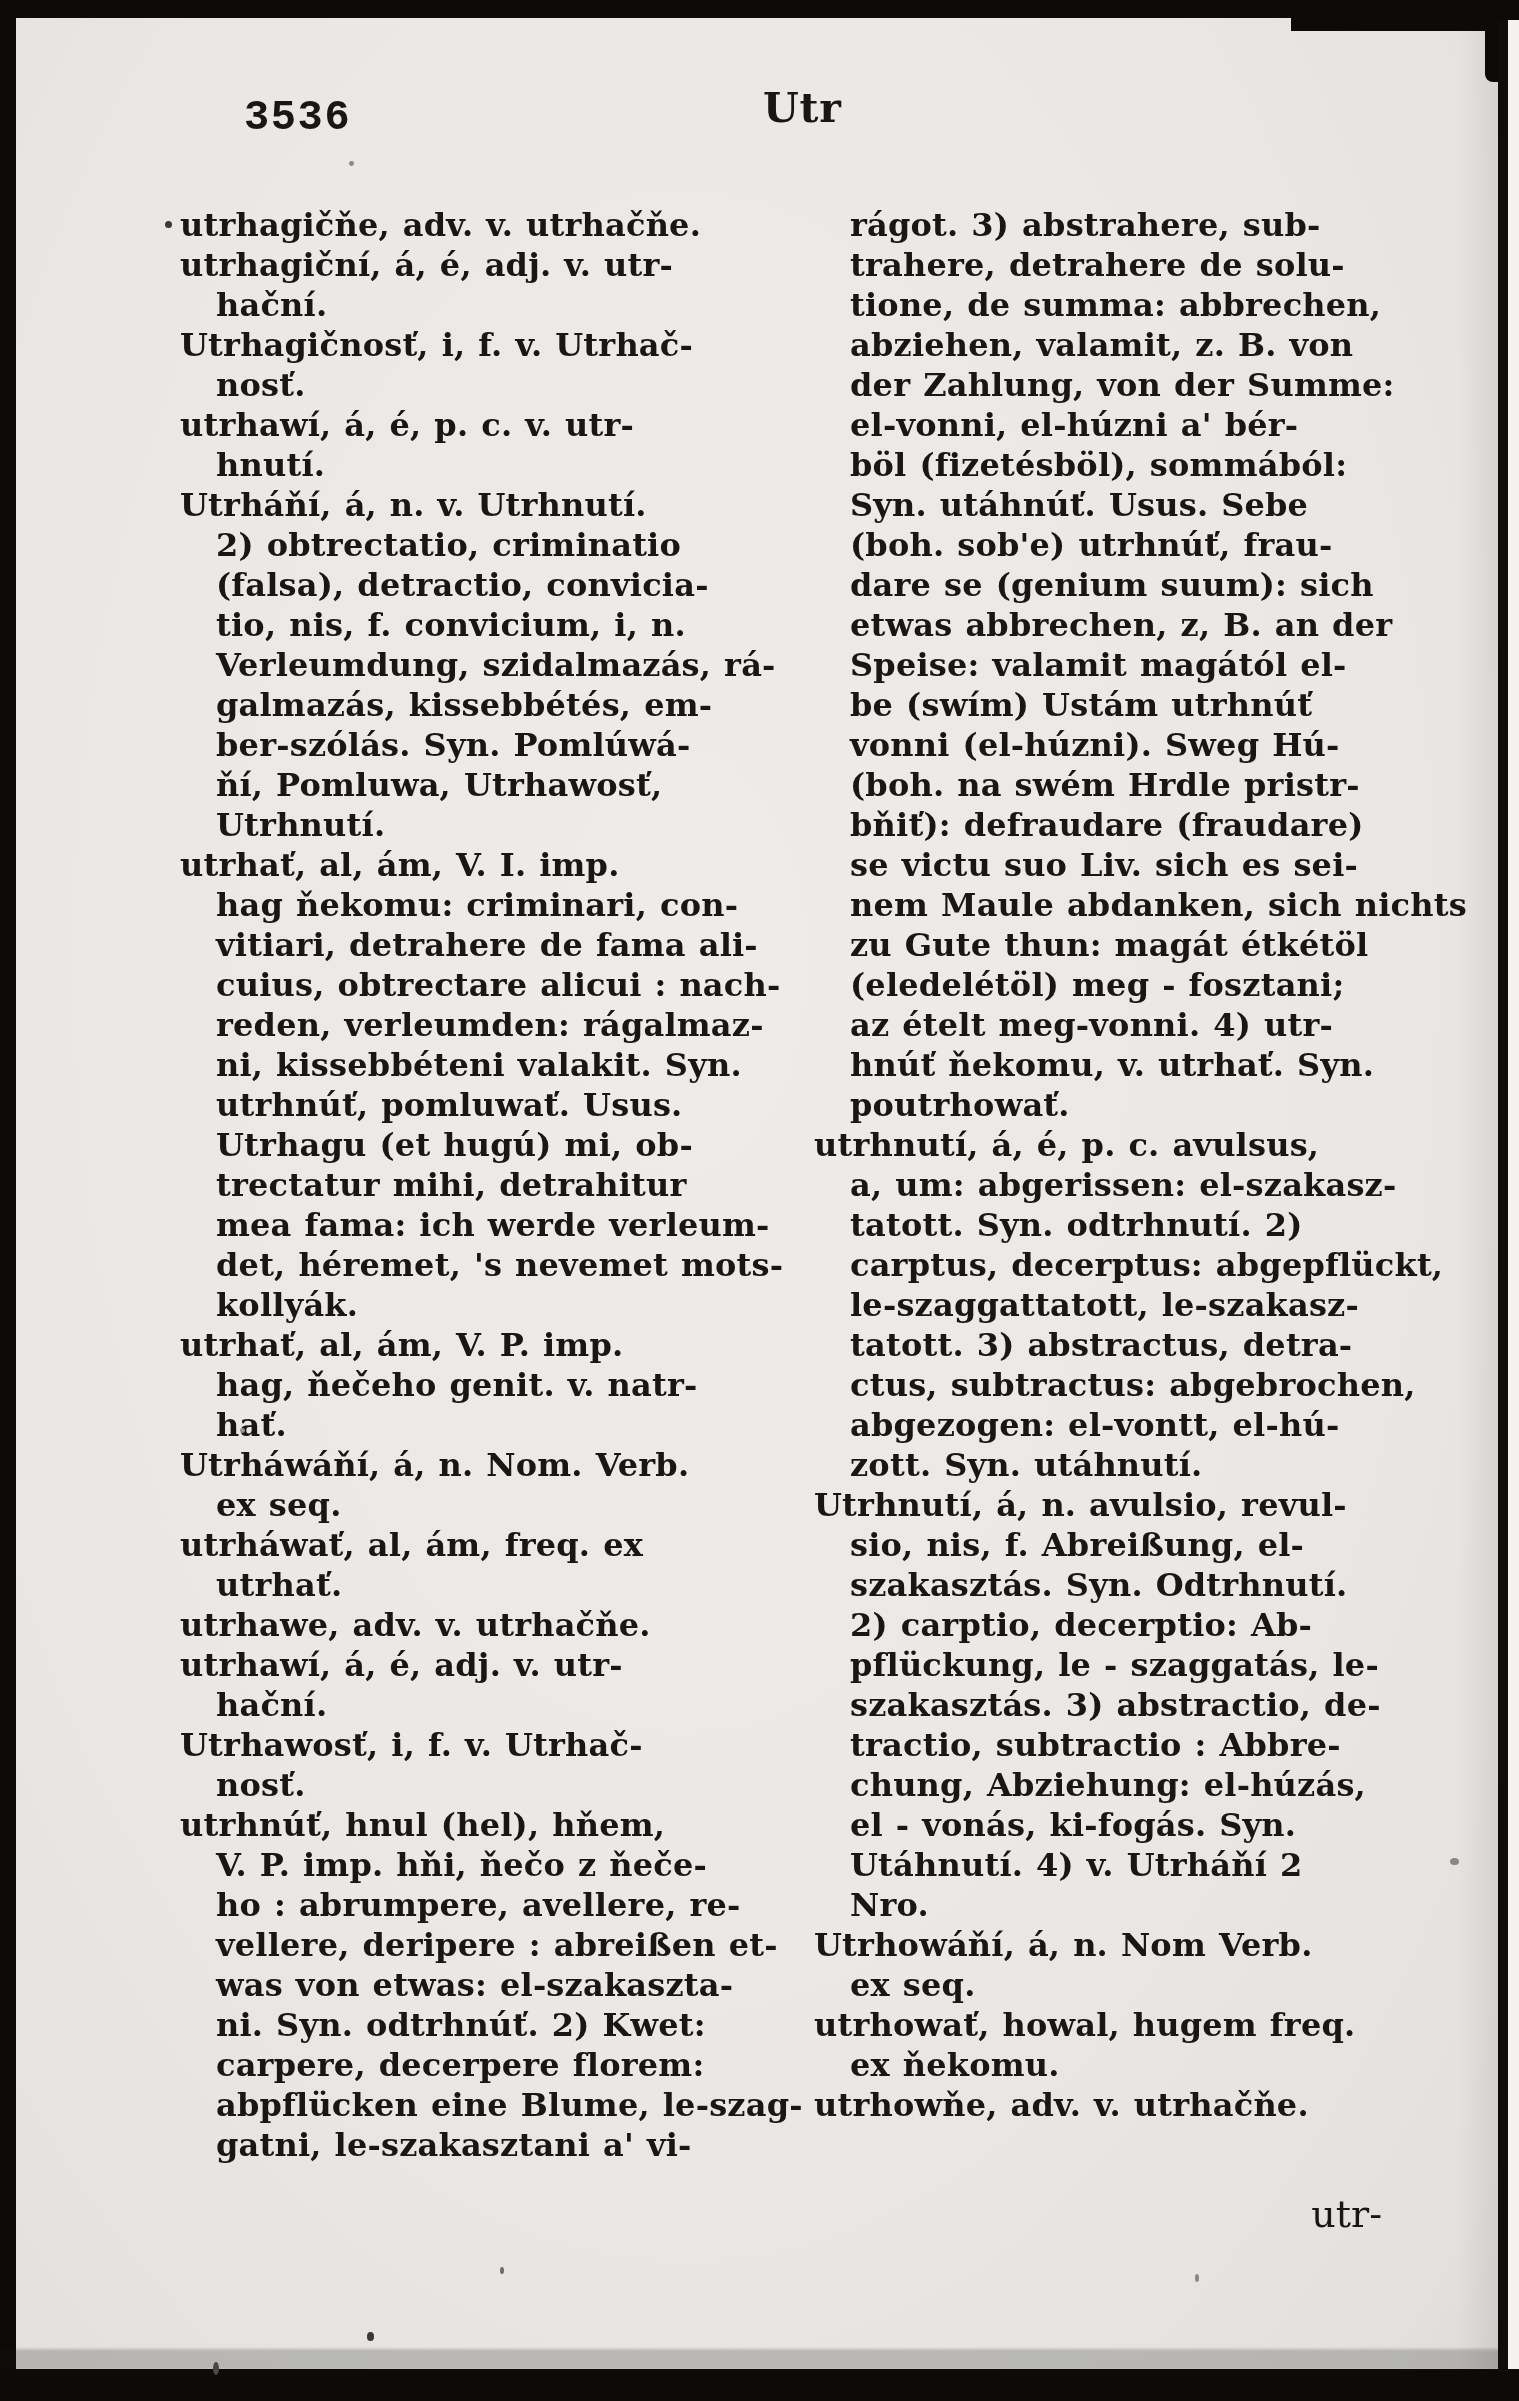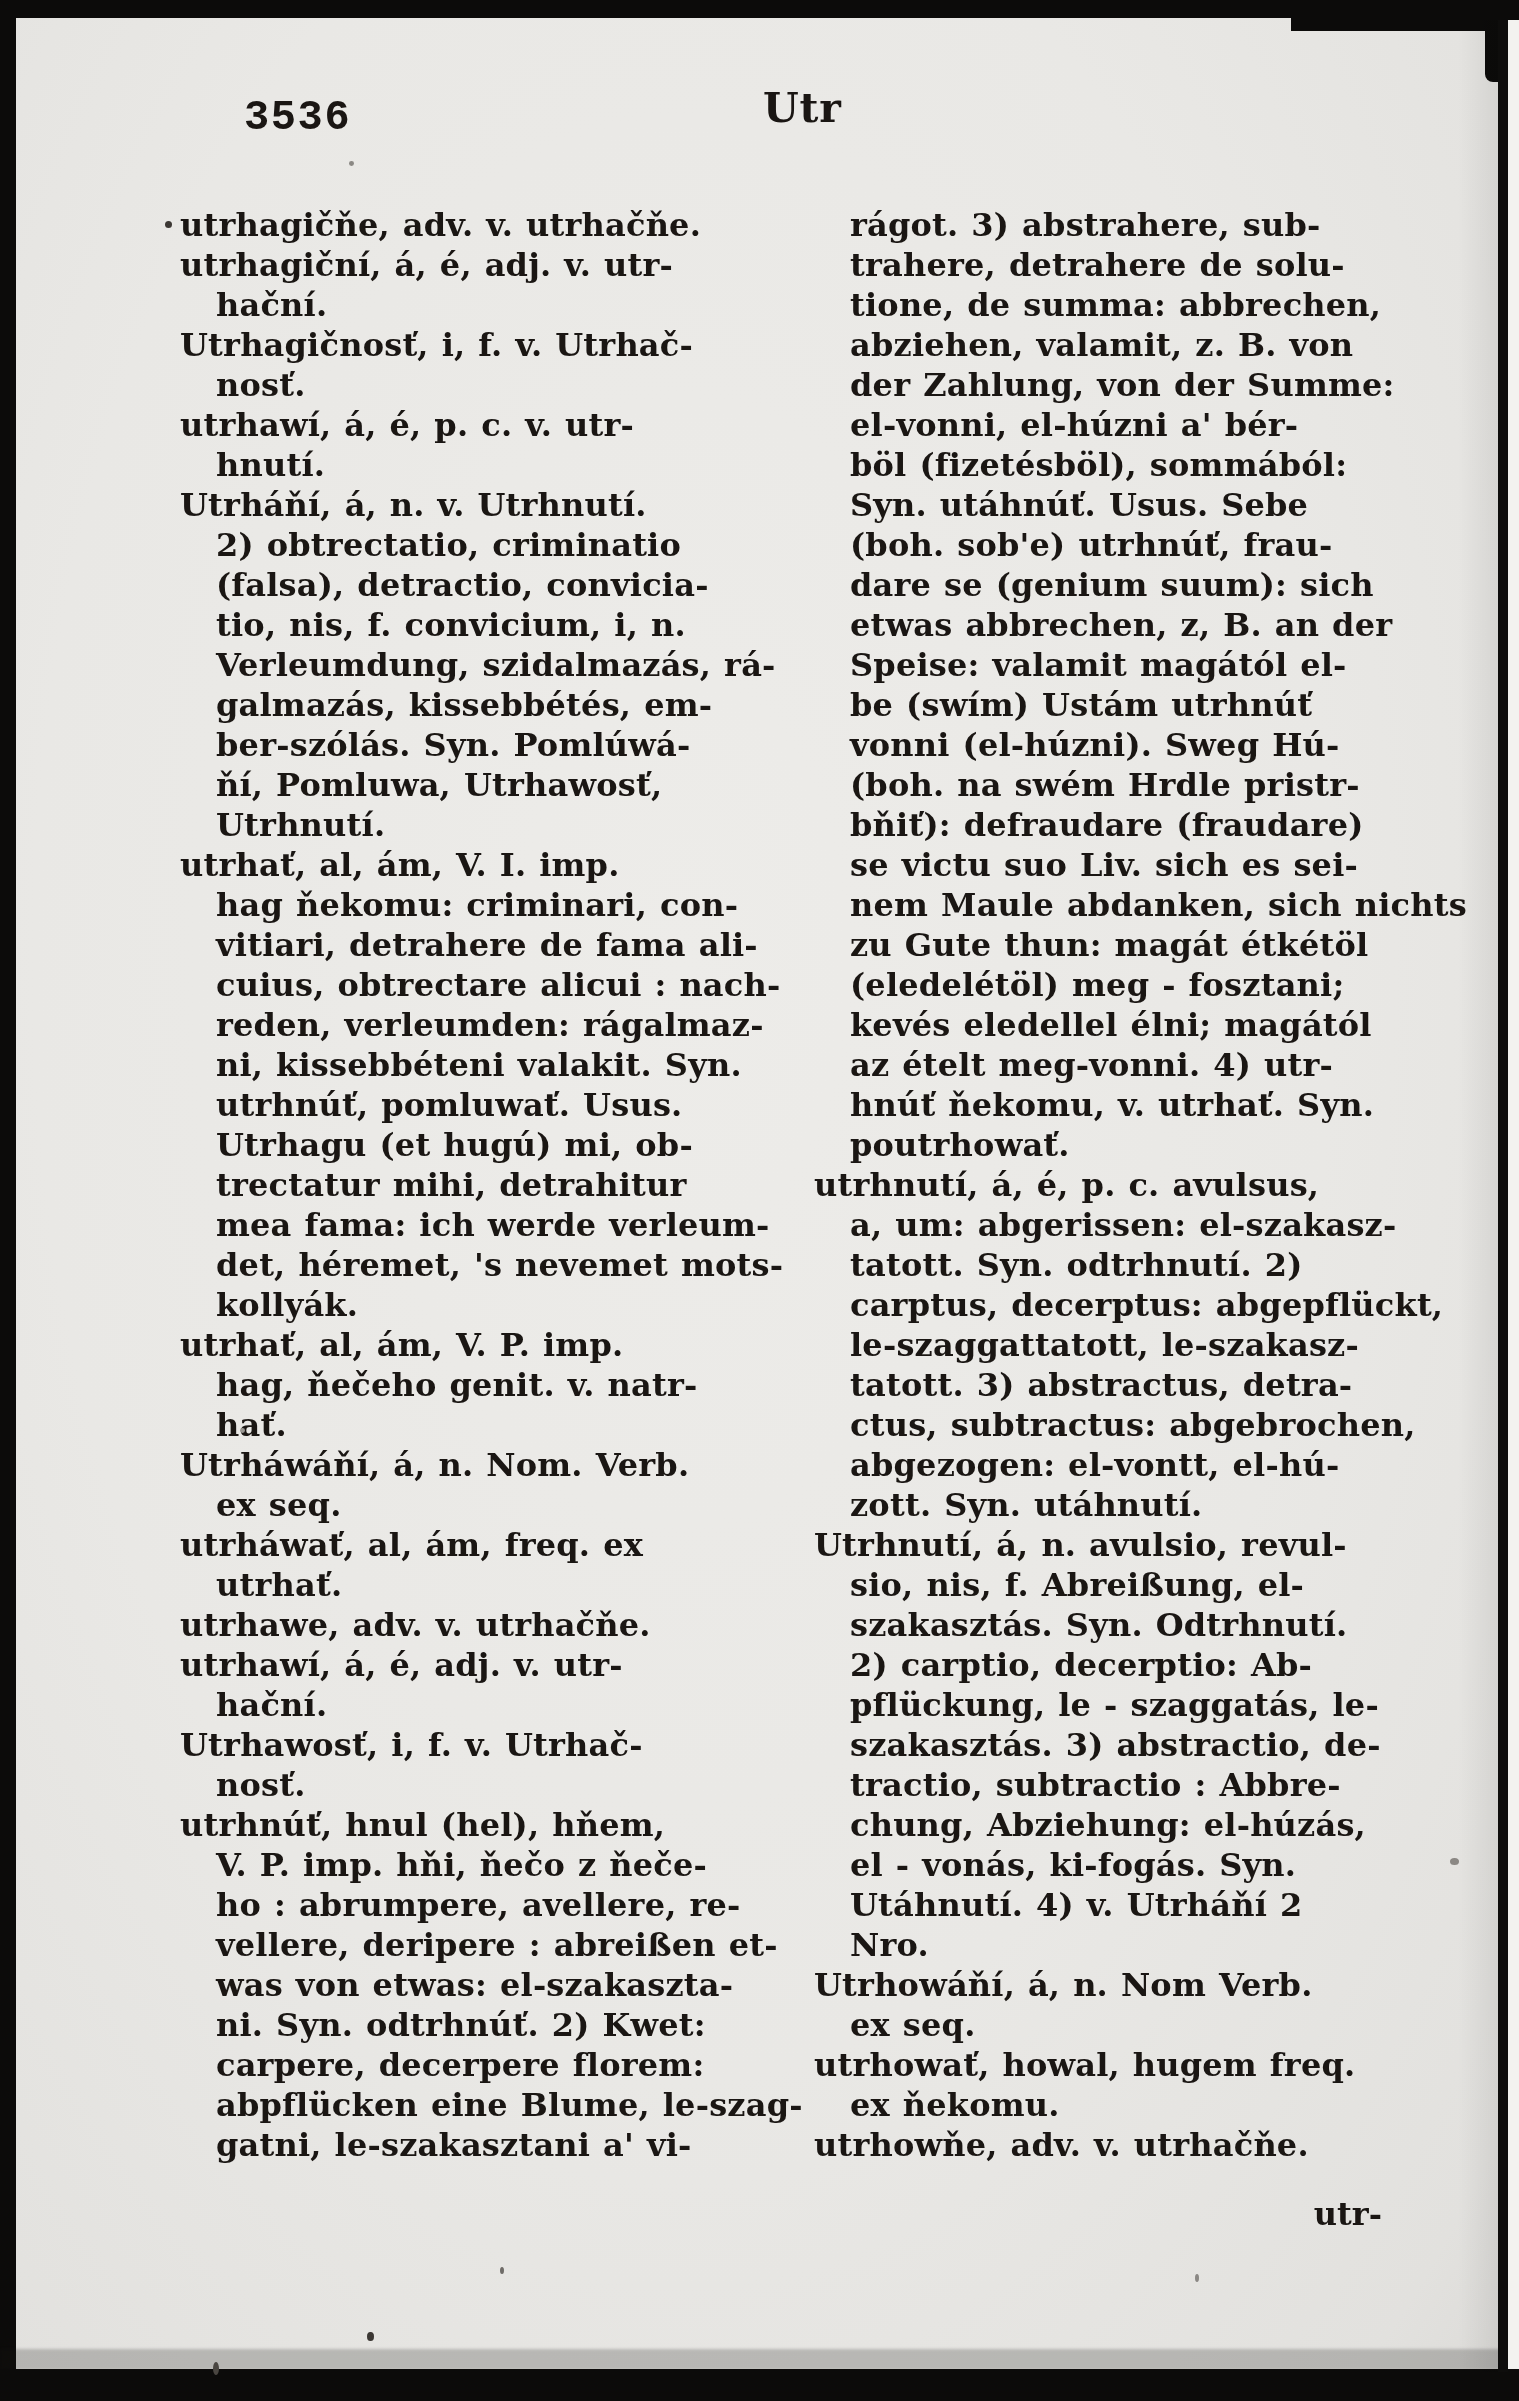--- a/index.html
+++ b/index.html
@@ -46,21 +46,21 @@
     height:40px;
     font-size:32px;line-height:40px;font-weight:700;
     letter-spacing:0.2px;word-spacing:1.6px;
     white-space:nowrap;
   }
   .line.indent{padding-left:36px;}
 
   .catchword{
     position:absolute;left:814px;top:2194px;width:568px;
     text-align:right;
-    font-size:32px;line-height:40px;font-weight:700;
+    font-size:38px;line-height:40px;font-weight:400;
   }
 
   
   .speck{position:absolute;border-radius:50%;background:#3c3834;}
   .speck.s1{left:165px;top:221px;width:7.3px;height:7.3px;}
   .speck.s2{left:367px;top:2332px;width:6.5px;height:9px;}
   .speck.s3{left:1450px;top:1858px;width:9px;height:7.3px;background:#8b8884;}
   .speck.s4{left:500px;top:2267px;width:4px;height:7.3px;background:#6f6c68;}
   .speck.s5{left:349px;top:161px;width:4.9px;height:4.9px;background:#8b8884;}
   .speck.s6{left:1195px;top:2274px;width:4px;height:8px;background:#8b8884;}
@@ -150,21 +150,20 @@
       <div class="line indent">etwas abbrechen, z, B. an der</div>
       <div class="line indent">Speise: valamit magától el-</div>
       <div class="line indent">be (swím) Ustám utrhnúť</div>
       <div class="line indent">vonni (el-húzni). Sweg Hú-</div>
       <div class="line indent">(boh. na swém Hrdle pristr-</div>
       <div class="line indent">bňiť): defraudare (fraudare)</div>
       <div class="line indent">se victu suo Liv. sich es sei-</div>
       <div class="line indent">nem Maule abdanken, sich nichts</div>
       <div class="line indent">zu Gute thun: magát étkétöl</div>
       <div class="line indent">(eledelétöl) meg - fosztani;</div>
-      <div class="line indent">kevés eledellel élni; magától</div>
       <div class="line indent">az ételt meg-vonni. 4) utr-</div>
       <div class="line indent">hnúť ňekomu, v. utrhať. Syn.</div>
       <div class="line indent">poutrhowať.</div>
       <div class="line">utrhnutí, á, é, p. c. avulsus,</div>
       <div class="line indent">a, um: abgerissen: el-szakasz-</div>
       <div class="line indent">tatott. Syn. odtrhnutí. 2)</div>
       <div class="line indent">carptus, decerptus: abgepflückt,</div>
       <div class="line indent">le-szaggattatott, le-szakasz-</div>
       <div class="line indent">tatott. 3) abstractus, detra-</div>
       <div class="line indent">ctus, subtractus: abgebrochen,</div>

